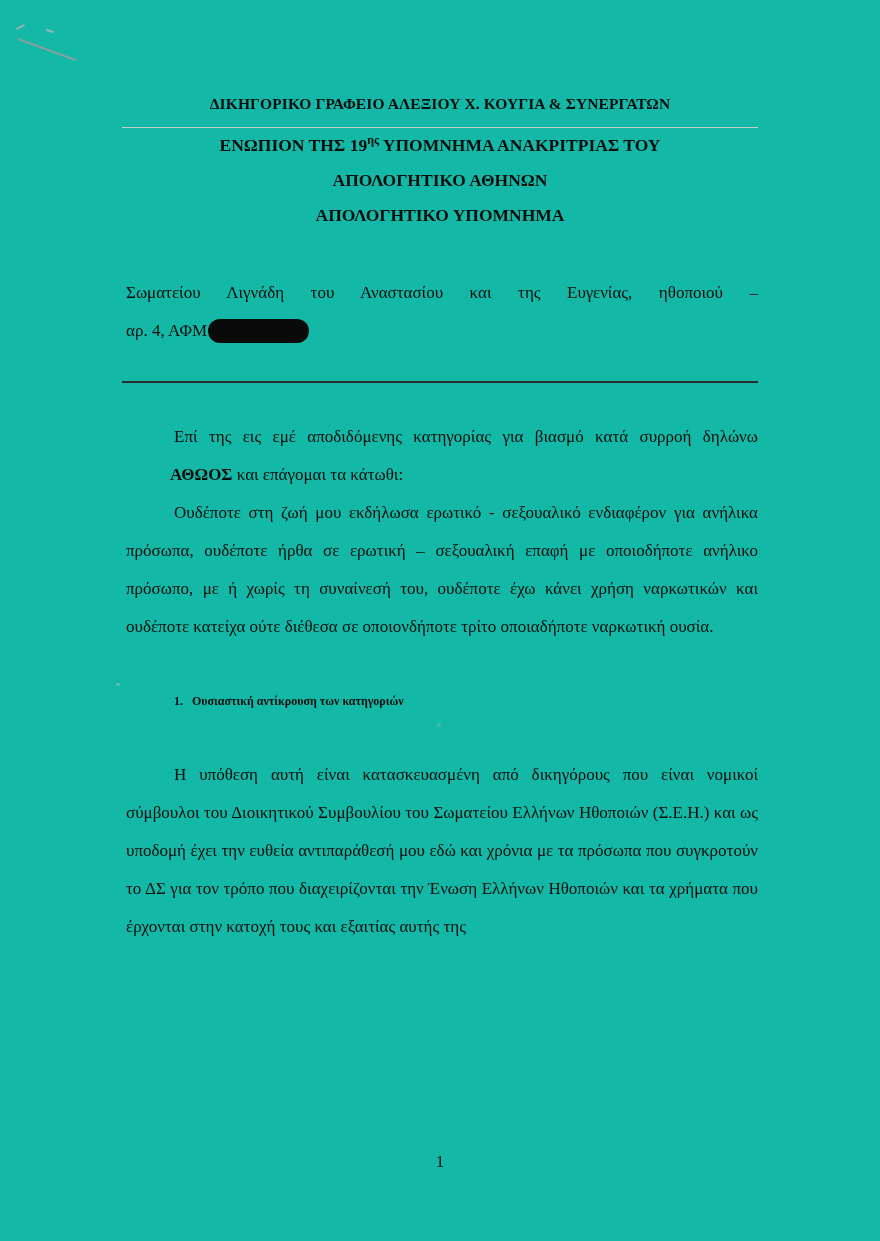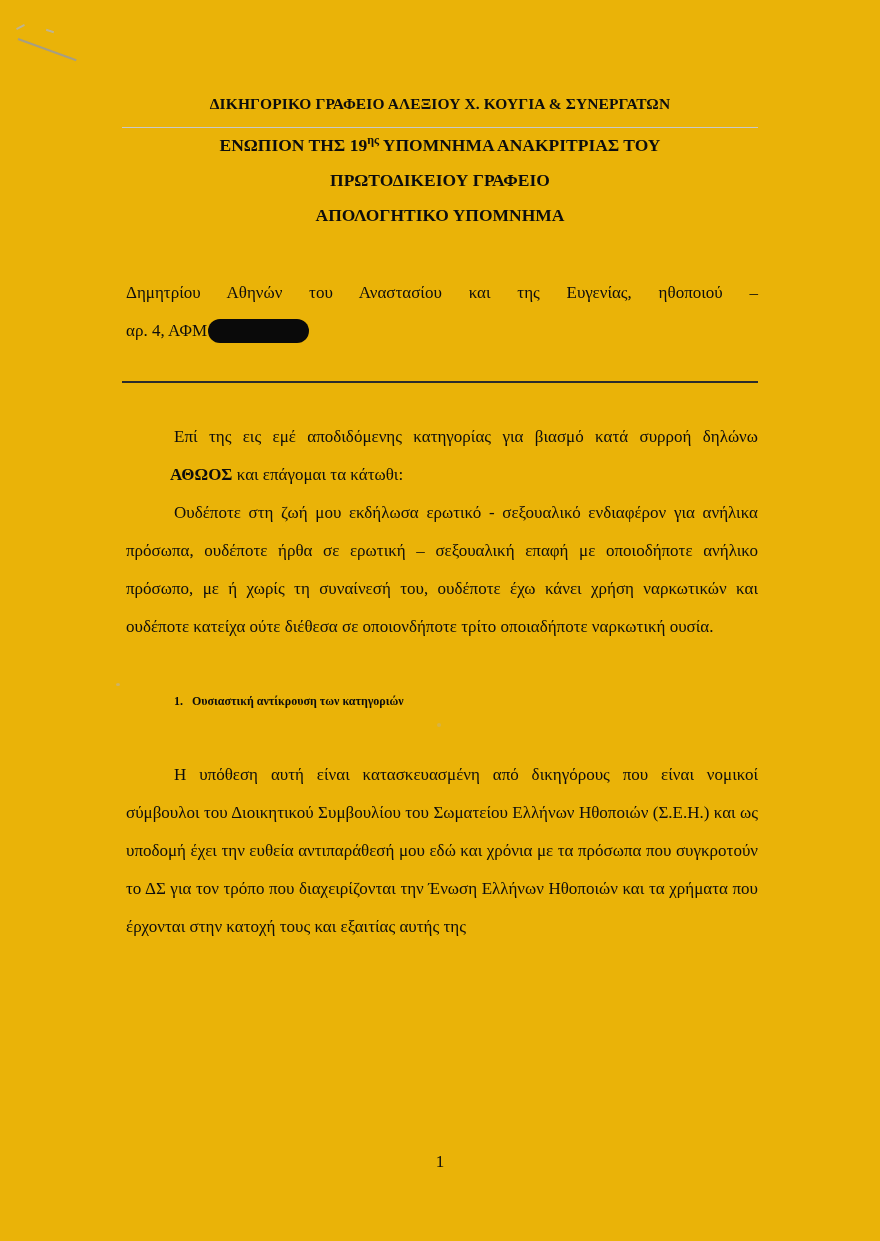--- a/index.html
+++ b/index.html
@@ -5,21 +5,21 @@
 <style>
   html, body {
     margin: 0;
     padding: 0;
     background: #ffffff;
   }
   .page {
     position: relative;
     width: 880px;
     height: 1241px;
-    background: #eab308;
+    background: #14b8a6;
     overflow: hidden;
     font-family: "Liberation Serif", "DejaVu Serif", serif;
     color: #0d0d0d;
   }
 
   
   .artifact-line {
     position: absolute;
     left: 18px;
     top: 38px;
@@ -162,29 +162,29 @@
   <div class="speck s1"></div>
   <div class="speck s2"></div>
   <div class="speck s3"></div>
   <div class="speck s4"></div>
 
   <div class="header-block">
     <div class="firm-name">ΔΙΚΗΓΟΡΙΚΟ ΓΡΑΦΕΙΟ ΑΛΕΞΙΟΥ Χ. ΚΟΥΓΙΑ &amp; ΣΥΝΕΡΓΑΤΩΝ</div>
 
     <div class="court-line l1"><span>ΕΝΩΠΙΟΝ ΤΗΣ 19</span><sup>ης</sup><span> ΥΠΟΜΝΗΜΑ ΑΝΑΚΡΙΤΡΙΑΣ ΤΟΥ</span></div>
 
-    <div class="court-line l2">ΠΡΩΤΟΔΙΚΕΙΟΥ ΓΡΑΦΕΙΟ</div>
+    <div class="court-line l2">ΑΠΟΛΟΓΗΤΙΚΟ ΑΘΗΝΩΝ</div>
 
     <div class="court-line l3">ΑΠΟΛΟΓΗΤΙΚΟ ΥΠΟΜΝΗΜΑ</div>
   </div>
 
   <div class="rule-top"></div>
 
   <div class="party-block">
-    <span class="ln just">Δημητρίου Αθηνών του Αναστασίου και της Ευγενίας, ηθοποιού –</span>
+    <span class="ln just">Σωματείου Λιγνάδη του Αναστασίου και της Ευγενίας, ηθοποιού –</span>
     <span class="ln"><span>αρ. 4, ΑΦΜ</span><span class="redaction r2"></span></span>
   </div>
 
   <div class="rule-bottom"></div>
 
   <div class="body-block">
 
     <p class="para"><span>Επί της εις εμέ αποδιδόμενης κατηγορίας για βιασμό κατά συρροή δηλώνω </span><b>ΑΘΩΟΣ</b><span> και επάγομαι τα κάτωθι:</span></p>
 
     <p class="para">Ουδέποτε στη ζωή μου εκδήλωσα ερωτικό - σεξουαλικό ενδιαφέρον για ανήλικα πρόσωπα, ουδέποτε ήρθα σε ερωτική – σεξουαλική επαφή με οποιοδήποτε ανήλικο πρόσωπο, με ή χωρίς τη συναίνεσή του, ουδέποτε έχω κάνει χρήση ναρκωτικών και ουδέποτε κατείχα ούτε διέθεσα σε οποιονδήποτε τρίτο οποιαδήποτε ναρκωτική ουσία.</p>

